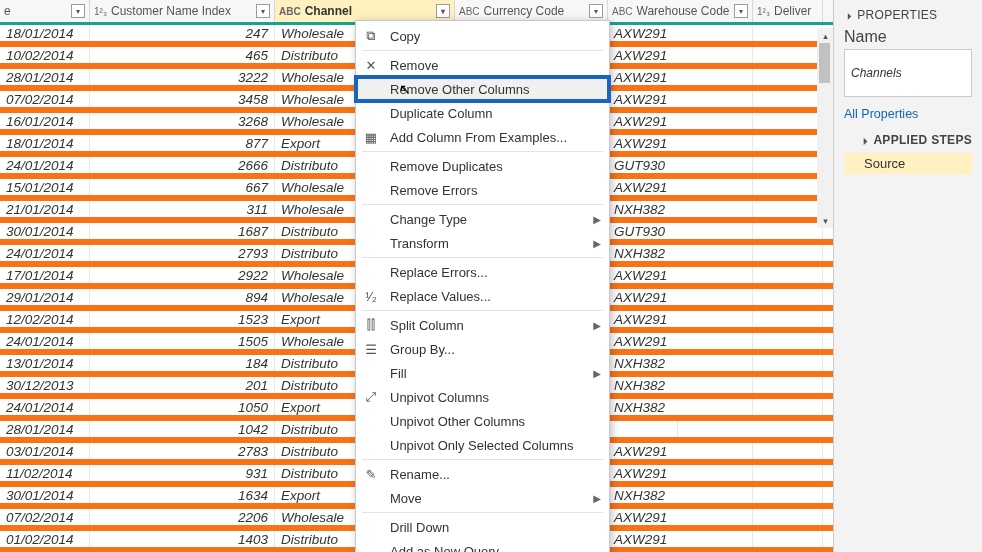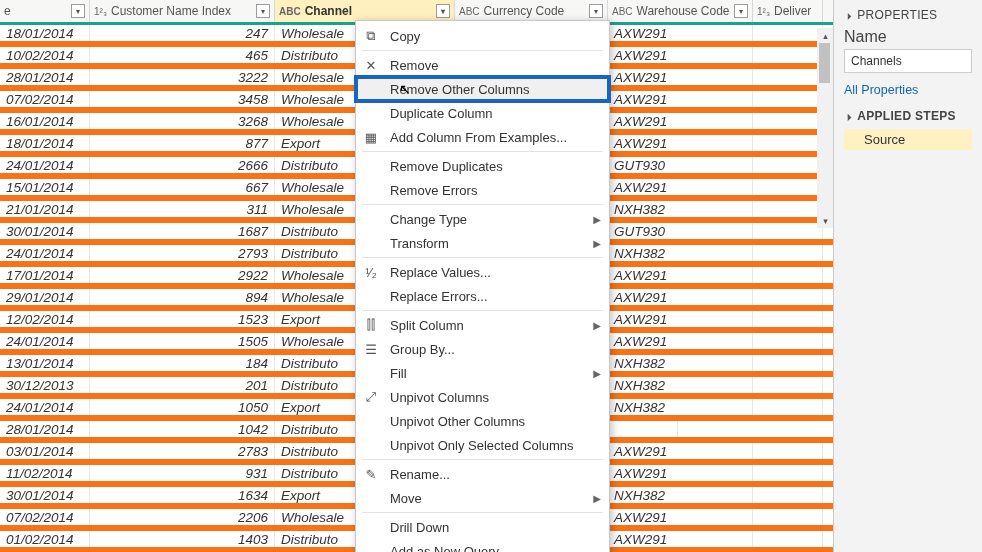--- a/index.html
+++ b/index.html
@@ -30,23 +30,23 @@
   .menu-item.highlight-box { outline: 4px solid #1665c0; outline-offset: -2px; z-index: 2; background: #f0f0f0; }
   .menu-item .mi-icon { position: absolute; left: 6px; width: 18px; text-align: center; font-size: 13px; color: #555; }
   .menu-item .sub { margin-left: auto; font-size: 10px; color: #666; }
   .menu-sep { height: 1px; background: #e3e3e3; margin: 2px 6px; }
   .cursor { position: absolute; left: 43px; top: 4px; font-size: 14px; color: #000; pointer-events: none; }
 
   .side-panel { width: 148px; background: #f3f3f3; padding: 8px 10px; overflow: hidden; }
   .prop-head { font-size: 12px; color: #444; letter-spacing: 0.3px; margin-bottom: 6px; }
   .prop-head::before { content: "\25E2"; display: inline-block; transform: rotate(-45deg) scale(0.7); margin-right: 6px; color: #555; font-size: 9px;}
   .prop-label { font-size: 16px; color: #444; margin-bottom: 3px; }
-  .prop-input { width: 100%; border: 1px solid #ccc; background: #fff; font-size: 12px; padding: 4px 6px; color:#333; margin-bottom: 10px; }
+  .prop-input { width: 100%; border: 1px solid #ccc; background: #fff; font-size: 12px; padding: 16px 6px; color:#333; margin-bottom: 10px; font-style: italic; }
   .link { color: #1165b3; font-size: 12.5px; cursor: pointer; margin-bottom: 12px; display: block; }
-  .steps-head { font-size: 12px; font-weight: 700; color: #444; letter-spacing: 0.3px; margin-bottom: 6px; margin-top: 8px; }
+  .steps-head { font-size: 12px; font-weight: 700; color: #444; letter-spacing: 0.3px; margin-bottom: 6px; margin-top: 8px; text-align: right; }
   .steps-head::before { content: "\25E2"; display: inline-block; transform: rotate(-45deg) scale(0.7); margin-right: 6px; color: #555; font-size: 9px;}
   .step-item { background: #fff1c2; padding: 3px 10px 3px 20px; font-size: 13px; color: #333; }
 </style>
 </head>
 <body>
 
 <div class="main">
   <div class="grid-area">
     <div class="col-headers">
       <div class="col-header c0">
@@ -312,25 +312,25 @@
       <div class="menu-item">
         <span>Change Type</span>
         <span class="sub">▶</span>
       </div>
       <div class="menu-item">
         <span>Transform</span>
         <span class="sub">▶</span>
       </div>
       <div class="menu-sep"></div>
       <div class="menu-item">
+        <span>Replace Errors...</span>
+      </div>
+      <div class="menu-item">
         <span class="mi-icon">¹⁄₂</span>
         <span>Replace Values...</span>
-      </div>
-      <div class="menu-item">
-        <span>Replace Errors...</span>
       </div>
       <div class="menu-sep"></div>
       <div class="menu-item">
         <span class="mi-icon">⫿⫿</span>
         <span>Split Column</span>
         <span class="sub">▶</span>
       </div>
       <div class="menu-item">
         <span class="mi-icon">☰</span>
         <span>Group By...</span>

